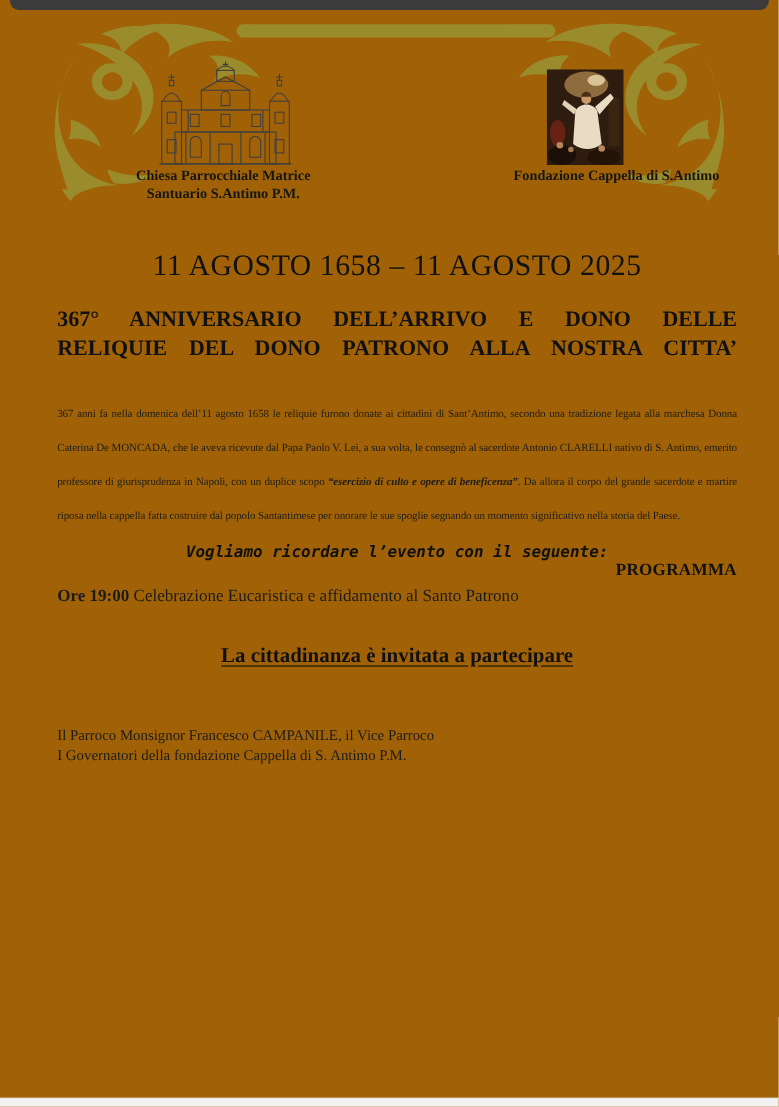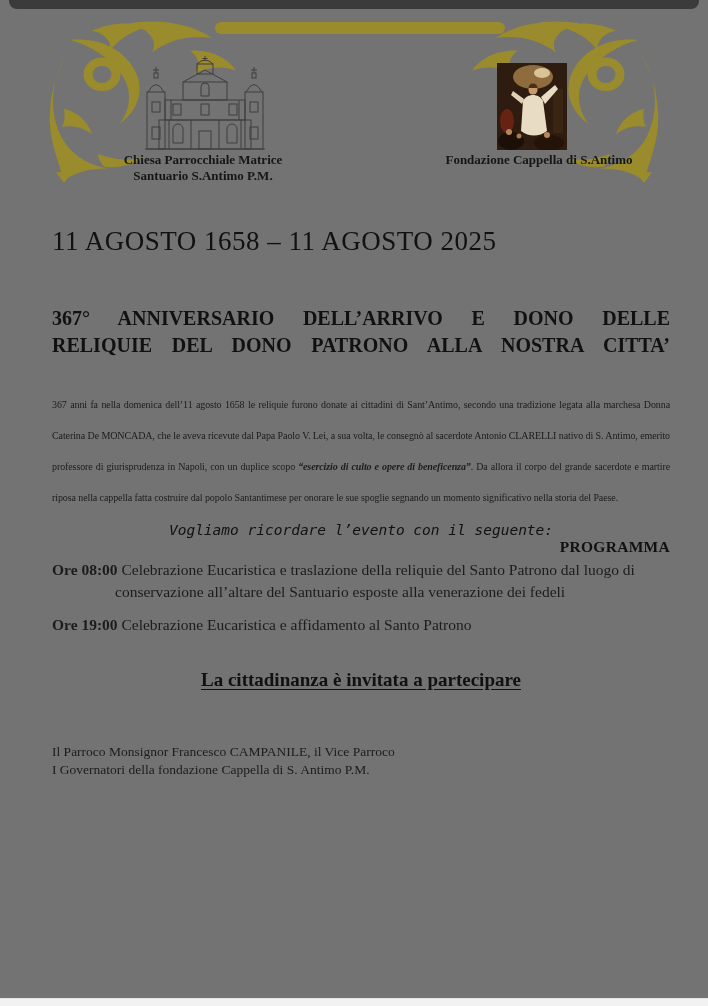--- a/index.html
+++ b/index.html
@@ -2,21 +2,21 @@
 <html><head>
 <meta charset="utf-8">
 <style>
   * { margin: 0; padding: 0; box-sizing: border-box; }
   html, body { background: #ffffff; }
   .page {
     position: relative;
     width: 708px;
     height: 1006px;
     margin: 0 auto;
-    background: #737373;
+    background: #a16207;
     overflow: hidden;
     font-family: "Liberation Serif", serif;
     color: #1a1a1a;
   }
   
   .top-dark-bar {
     position: absolute; left: 9px; right: 9px; top: -7px; height: 16px;
     background: #3b3b3b; border-radius: 8px;
   }
   .gold-center-bar {
@@ -29,40 +29,40 @@
   .ornament.right { right: 40px; transform: scaleX(-1); }
   .logo-img { position: absolute; }
   .logo-img.church { left: 143px; top: 55px; width: 124px; height: 96px; }
   .logo-img.painting { left: 497px; top: 63px; width: 70px; height: 87px; }
   .logo-caption {
     position: absolute; top: 152px; width: 230px;
     text-align: center; font-weight: bold; font-size: 13px; line-height: 15.5px;
     color: #161616;
   }
   .logo-caption.left-cap { left: 88px; }
-  .logo-caption.right-cap { left: 424px; }
+  .logo-caption.right-cap { left: 424px; text-align: right; }
   
   .content { position: absolute; left: 0; top: 0; width: 708px; padding: 0 38px 0 52px; }
   .doc-title {
-    margin-top: 226px; 
+    margin-top: 226px; text-align: center;
     font-size: 27px; font-weight: 400; letter-spacing: 0.5px; color: #111;
   }
   .doc-heading {
-    margin-top: 48px; font-weight: bold; font-size: 20px; line-height: 27px; color: #111;
+    margin-top: 20px; font-weight: bold; font-size: 20px; line-height: 27px; color: #111;
   }
   .doc-heading .h-line { text-align: justify; text-align-last: justify; }
   .body-par {
     margin-top: 30px; font-size: 10px; line-height: 31px;
     text-align: justify; letter-spacing: -0.1px; color: #1c1c1c;
   }
   .body-par .quote { font-weight: bold; font-style: italic; }
   .intermezzo {
     margin-top: 9px; text-align: center;
     font-family: "DejaVu Sans Mono", monospace;
-    font-style: italic; font-weight: normal; font-size: 14.5px; color: #111;
+    font-style: italic; font-weight: bold; font-size: 14.5px; color: #111;
   }
   .prog-heading {
     text-align: right; font-weight: bold; font-size: 15.5px;
     letter-spacing: 0.3px; color: #111;
   }
   .prog-list { margin-top: 3px; }
   .prog-item {
     font-size: 15.5px; line-height: 22px; margin-bottom: 11px;
     padding-left: 63px; text-indent: -63px; color: #1c1c1c;
   }
@@ -193,21 +193,20 @@
       <div class="h-line">RELIQUIE DEL DONO PATRONO ALLA NOSTRA CITTA’</div>
     </div>
 
     <p class="body-par"><span>367 anni fa nella domenica dell’11 agosto 1658 le reliquie furono donate ai cittadini di Sant’Antimo, secondo una tradizione legata alla marchesa Donna Caterina De MONCADA, che le aveva ricevute dal Papa Paolo V. Lei, a sua volta, le consegnò al sacerdote Antonio CLARELLI nativo di S. Antimo, emerito professore di giurisprudenza in Napoli, con un duplice scopo </span><span class="quote">“esercizio di culto e opere di beneficenza”</span><span>. Da allora il corpo del grande sacerdote e martire riposa nella cappella fatta costruire dal popolo Santantimese per onorare le sue spoglie segnando un momento significativo nella storia del Paese.</span></p>
 
     <div class="intermezzo">Vogliamo ricordare l’evento con il seguente:</div>
 
     <div class="prog-heading">PROGRAMMA</div>
 
     <div class="prog-list">
-      <div class="prog-item"><span class="time">Ore 08:00</span> <span>Celebrazione Eucaristica e traslazione della reliquie del Santo Patrono dal luogo di conservazione all’altare del Santuario esposte alla venerazione dei fedeli</span></div>
       <div class="prog-item"><span class="time">Ore 19:00</span> <span>Celebrazione Eucaristica e affidamento al Santo Patrono</span></div>
     </div>
 
     <div class="invitation">La cittadinanza è invitata a partecipare</div>
 
     <div class="doc-footer">
       <div>Il Parroco Monsignor Francesco CAMPANILE, il Vice Parroco</div>
       <div>I Governatori della fondazione Cappella di S. Antimo P.M.</div>
     </div>
 

